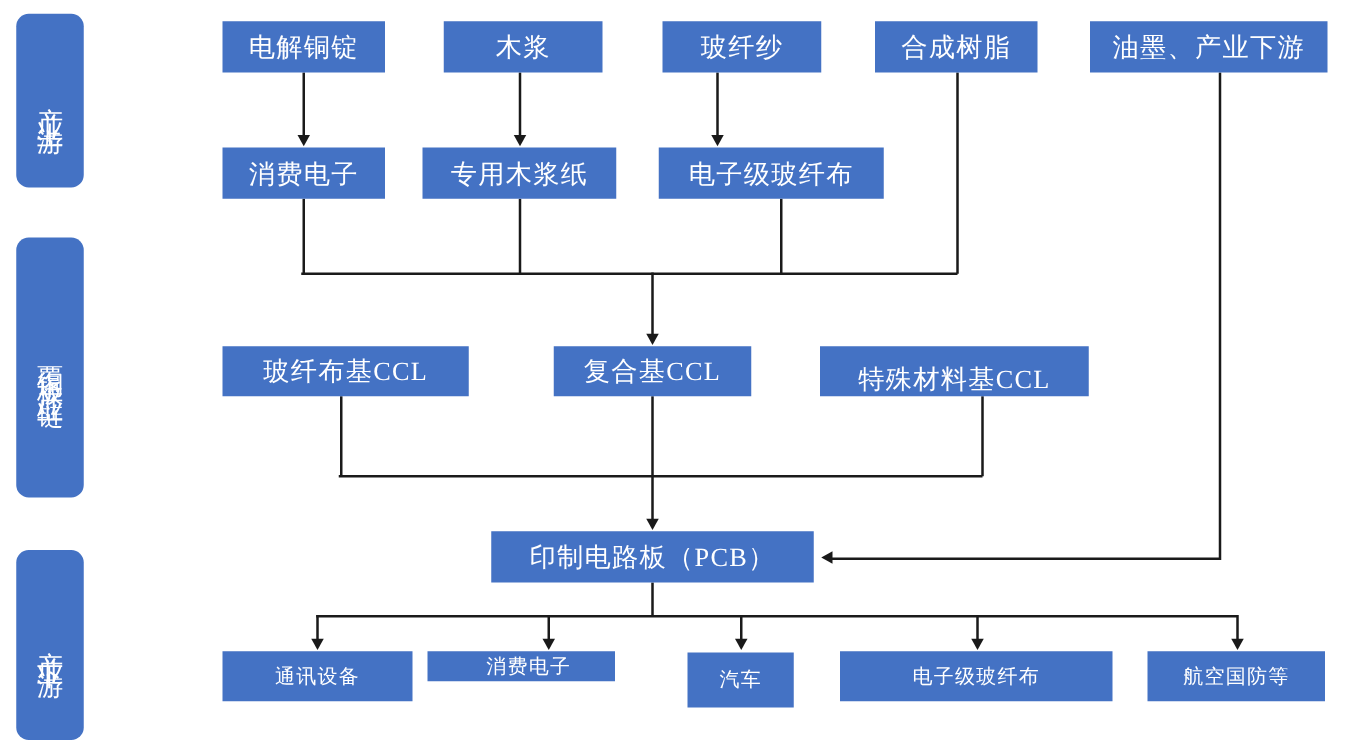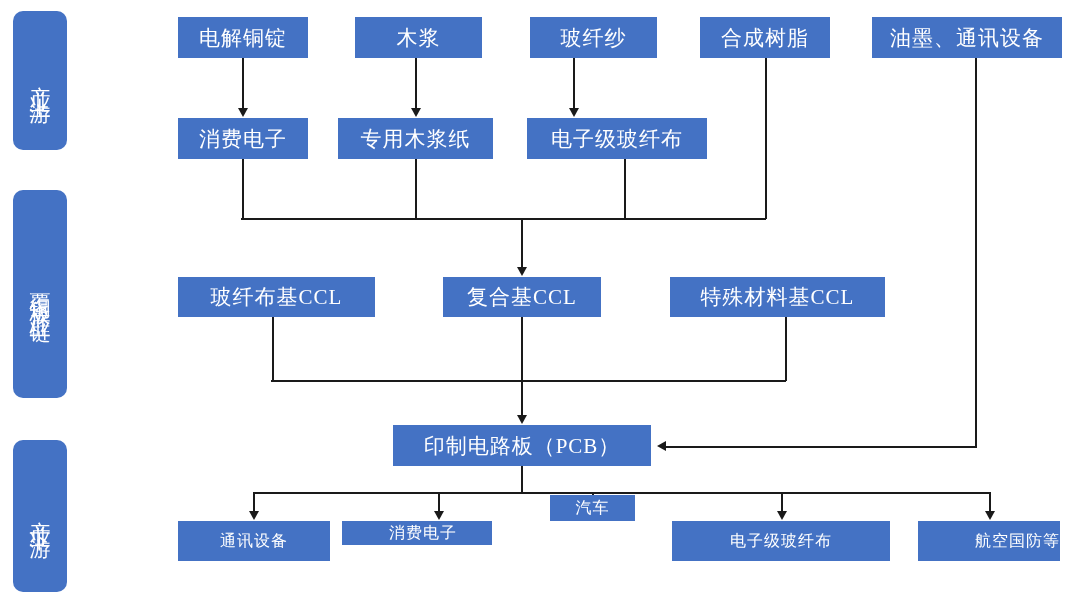--- a/index.html
+++ b/index.html
@@ -117,21 +117,21 @@
 
   <div class="node" style="left:530px; top:17px; width:127px; height:41px;">
     <span>玻纤纱</span>
   </div>
 
   <div class="node" style="left:700px; top:17px; width:130px; height:41px;">
     <span>合成树脂</span>
   </div>
 
   <div class="node" style="left:872px; top:17px; width:190px; height:41px;">
-    <span>油墨、通讯设备</span>
+    <span>油墨、产业下游</span>
   </div>
 
   <div class="node" style="left:178px; top:118px; width:130px; height:41px;">
     <span>消费电子</span>
   </div>
 
   <div class="node" style="left:338px; top:118px; width:155px; height:41px;">
     <span>专用木浆纸</span>
   </div>
 
@@ -140,45 +140,45 @@
   </div>
 
   <div class="node" style="left:178px; top:277px; width:197px; height:40px;">
     <span>玻纤布基CCL</span>
   </div>
 
   <div class="node" style="left:443px; top:277px; width:158px; height:40px;justify-content:center;">
     <span>复合基CCL</span>
   </div>
 
-  <div class="node" style="left:670px; top:277px; width:215px; height:40px;">
+  <div class="node" style="left:656px; top:277px; width:215px; height:40px;align-items:flex-end;">
     <span>特殊材料基CCL</span>
   </div>
 
   <div class="node" style="left:393px; top:425px; width:258px; height:41px;font-family:Liberation Serif, serif;">
     <span>印制电路板（PCB）</span>
   </div>
 
   <div class="node small" style="left:178px; top:521px; width:152px; height:40px;">
     <span>通讯设备</span>
   </div>
 
   <div class="node small" style="left:342px; top:521px; width:150px; height:24px;padding-left:12px;">
     <span>消费电子</span>
   </div>
 
-  <div class="node small" style="left:550px; top:495px; width:85px; height:26px;">
+  <div class="node small" style="left:550px; top:522px; width:85px; height:44px;">
     <span>汽车</span>
   </div>
 
   <div class="node small" style="left:672px; top:521px; width:218px; height:40px;">
     <span>电子级玻纤布</span>
   </div>
 
-  <div class="node small" style="left:918px; top:521px; width:142px; height:40px;justify-content:flex-end;">
+  <div class="node small" style="left:918px; top:521px; width:142px; height:40px;">
     <span>航空国防等</span>
   </div>
 
   <div class="ln v" style="left:242px; top:58px; height:51px;"></div>
   <div class="arrowhead" style="left:237.5px; top:108px;"></div>
 
   <div class="ln v" style="left:415px; top:58px; height:51px;"></div>
   <div class="arrowhead" style="left:410.5px; top:108px;"></div>
 
   <div class="ln v" style="left:573px; top:58px; height:51px;"></div>

